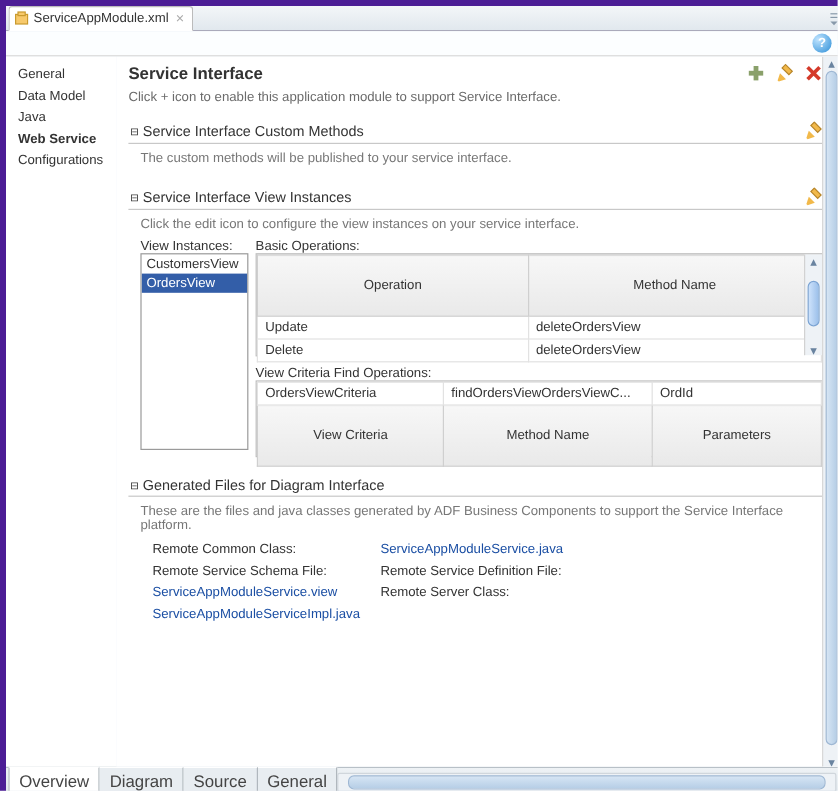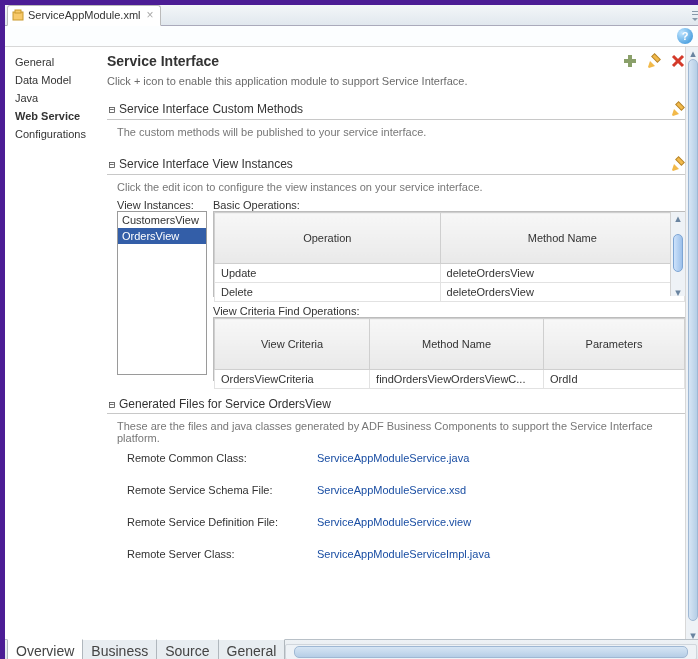--- a/index.html
+++ b/index.html
@@ -38,21 +38,21 @@
 .listbox .item.sel{background:#335ea8;color:#fff}
 .tablewrap{border:1px solid #bcbcbc;background:#fafafa;position:relative}
 .tbl{width:100%;border-collapse:collapse;table-layout:fixed}
 .tbl th{background:linear-gradient(#f7f7f7,#e9e9e9);border:1px solid #cfcfcf;padding:19px 6px;text-align:center;font-weight:normal;color:#333}
 .tbl td{border:1px solid #e2e2e2;padding:3px 6px;background:#fff}
 .mini-scroll{position:absolute;right:0;top:0;bottom:0;width:14px;background:#eef2f6;border-left:1px solid #d2d2d2}
 .mini-scroll .th{position:absolute;left:2px;right:2px;top:22px;height:36px;border-radius:5px;background:linear-gradient(to right,#cde2fb,#9cc0ea);border:1px solid #7da5d4}
 .mini-scroll .ar{position:absolute;left:0;right:0;height:10px;text-align:center;color:#6a84a0}
 .mini-scroll .ar.u{top:0}
 .mini-scroll .ar.d{bottom:0}
-.file-grid{display:grid;grid-template-columns:190px auto;row-gap:20px;margin-top:8px;padding-left:10px}
+.file-grid{display:grid;grid-template-columns:190px auto;row-gap:6px;margin-top:8px;padding-left:10px}
 .link{color:#1a4ea3;text-decoration:none;cursor:pointer}
 .btmtabs{height:22px;background:linear-gradient(#eef2f5,#dfe6ec);border-top:1px solid #b8c0c7;display:flex;align-items:flex-start;padding-left:2px}
 .btab{padding:3px 8px;border:1px solid #b0b7bd;border-top:1px solid #fff;background:#e8edf1;margin-top:-1px;cursor:pointer;color:#444;font-size:14px}
 .btab.active{background:#fff;border-top:1px solid #fff}
 .btab+.btab{border-left:none}
 .hscroll{margin-left:auto;flex:1;height:14px;margin-top:4px;margin-right:4px;background:#eef2f6;border:1px solid #d0d6dc;position:relative;border-radius:2px;max-width:480px}
 .hscroll .hthumb{position:absolute;top:1px;bottom:1px;left:8px;right:8px;border-radius:5px;background:linear-gradient(#d6e5f4,#b6cee6);border:1px solid #9fb8d4}
 svg{display:block}
 .icon-btn{cursor:pointer}
 .vi-flex{display:flex;gap:6px}
@@ -196,69 +196,68 @@
               <div class="lbl" style="margin-top:8px">View Criteria Find Operations:</div>
               <div class="tablewrap" style="height:62px">
                 <table class="tbl">
                   <colgroup>
                         <col style="width:33%">
                         <col style="width:37%">
                         <col style="width:30%">
                       </colgroup>
                   <tbody>
                         <tr>
+                    <td>OrdersViewCriteria</td>
+                    <td>findOrdersViewOrdersViewC...</td>
+                    <td>OrdId</td>
+                  </tr>
+                  <tr>
                     <th><span>View Criteria</span></th>
                     <th><span>Method Name</span></th>
                     <th><span>Parameters</span></th>
-                  </tr>
-                  <tr>
-                    <td>OrdersViewCriteria</td>
-                    <td>findOrdersViewOrdersViewC...</td>
-                    <td>OrdId</td>
                   </tr>
                 </tbody>
                     </table>
               </div>
             </div>
           </div>
         </div>
       </div>
 
       <div class="section" style="margin-top:16px">
         <div class="section-head">
           <span class="expander">⊟</span>
-          <span class="section-title">Generated Files for Service OrdersView</span>
+          <span class="section-title">Generated Files for Diagram Interface</span>
         </div>
         <div class="section-body">
           <div class="muted">These are the files and java classes generated by ADF Business Components to support the Service Interface platform.</div>
           <div class="file-grid">
             <div>Remote Common Class:</div>
             <a class="link">ServiceAppModuleService.java</a>
             <div>Remote Service Schema File:</div>
-            <a class="link">ServiceAppModuleService.xsd</a>
             <div>Remote Service Definition File:</div>
             <a class="link">ServiceAppModuleService.view</a>
             <div>Remote Server Class:</div>
             <a class="link">ServiceAppModuleServiceImpl.java</a>
           </div>
         </div>
       </div>
 
     </div>
     <div class="scrollbar-v">
       <div class="arrow up">▴</div>
       <div class="thumb"></div>
       <div class="arrow dn">▾</div>
     </div>
   </div>
 </div>
 
 <div class="btmtabs">
   <div class="btab active"><span>Overview</span></div>
-  <div class="btab"><span>Business</span></div>
+  <div class="btab"><span>Diagram</span></div>
   <div class="btab"><span>Source</span></div>
   <div class="btab"><span>General</span></div>
   <div class="hscroll">
         <div class="hthumb"></div>
       </div>
 </div>
 
 </div>
 
 </body></html>

